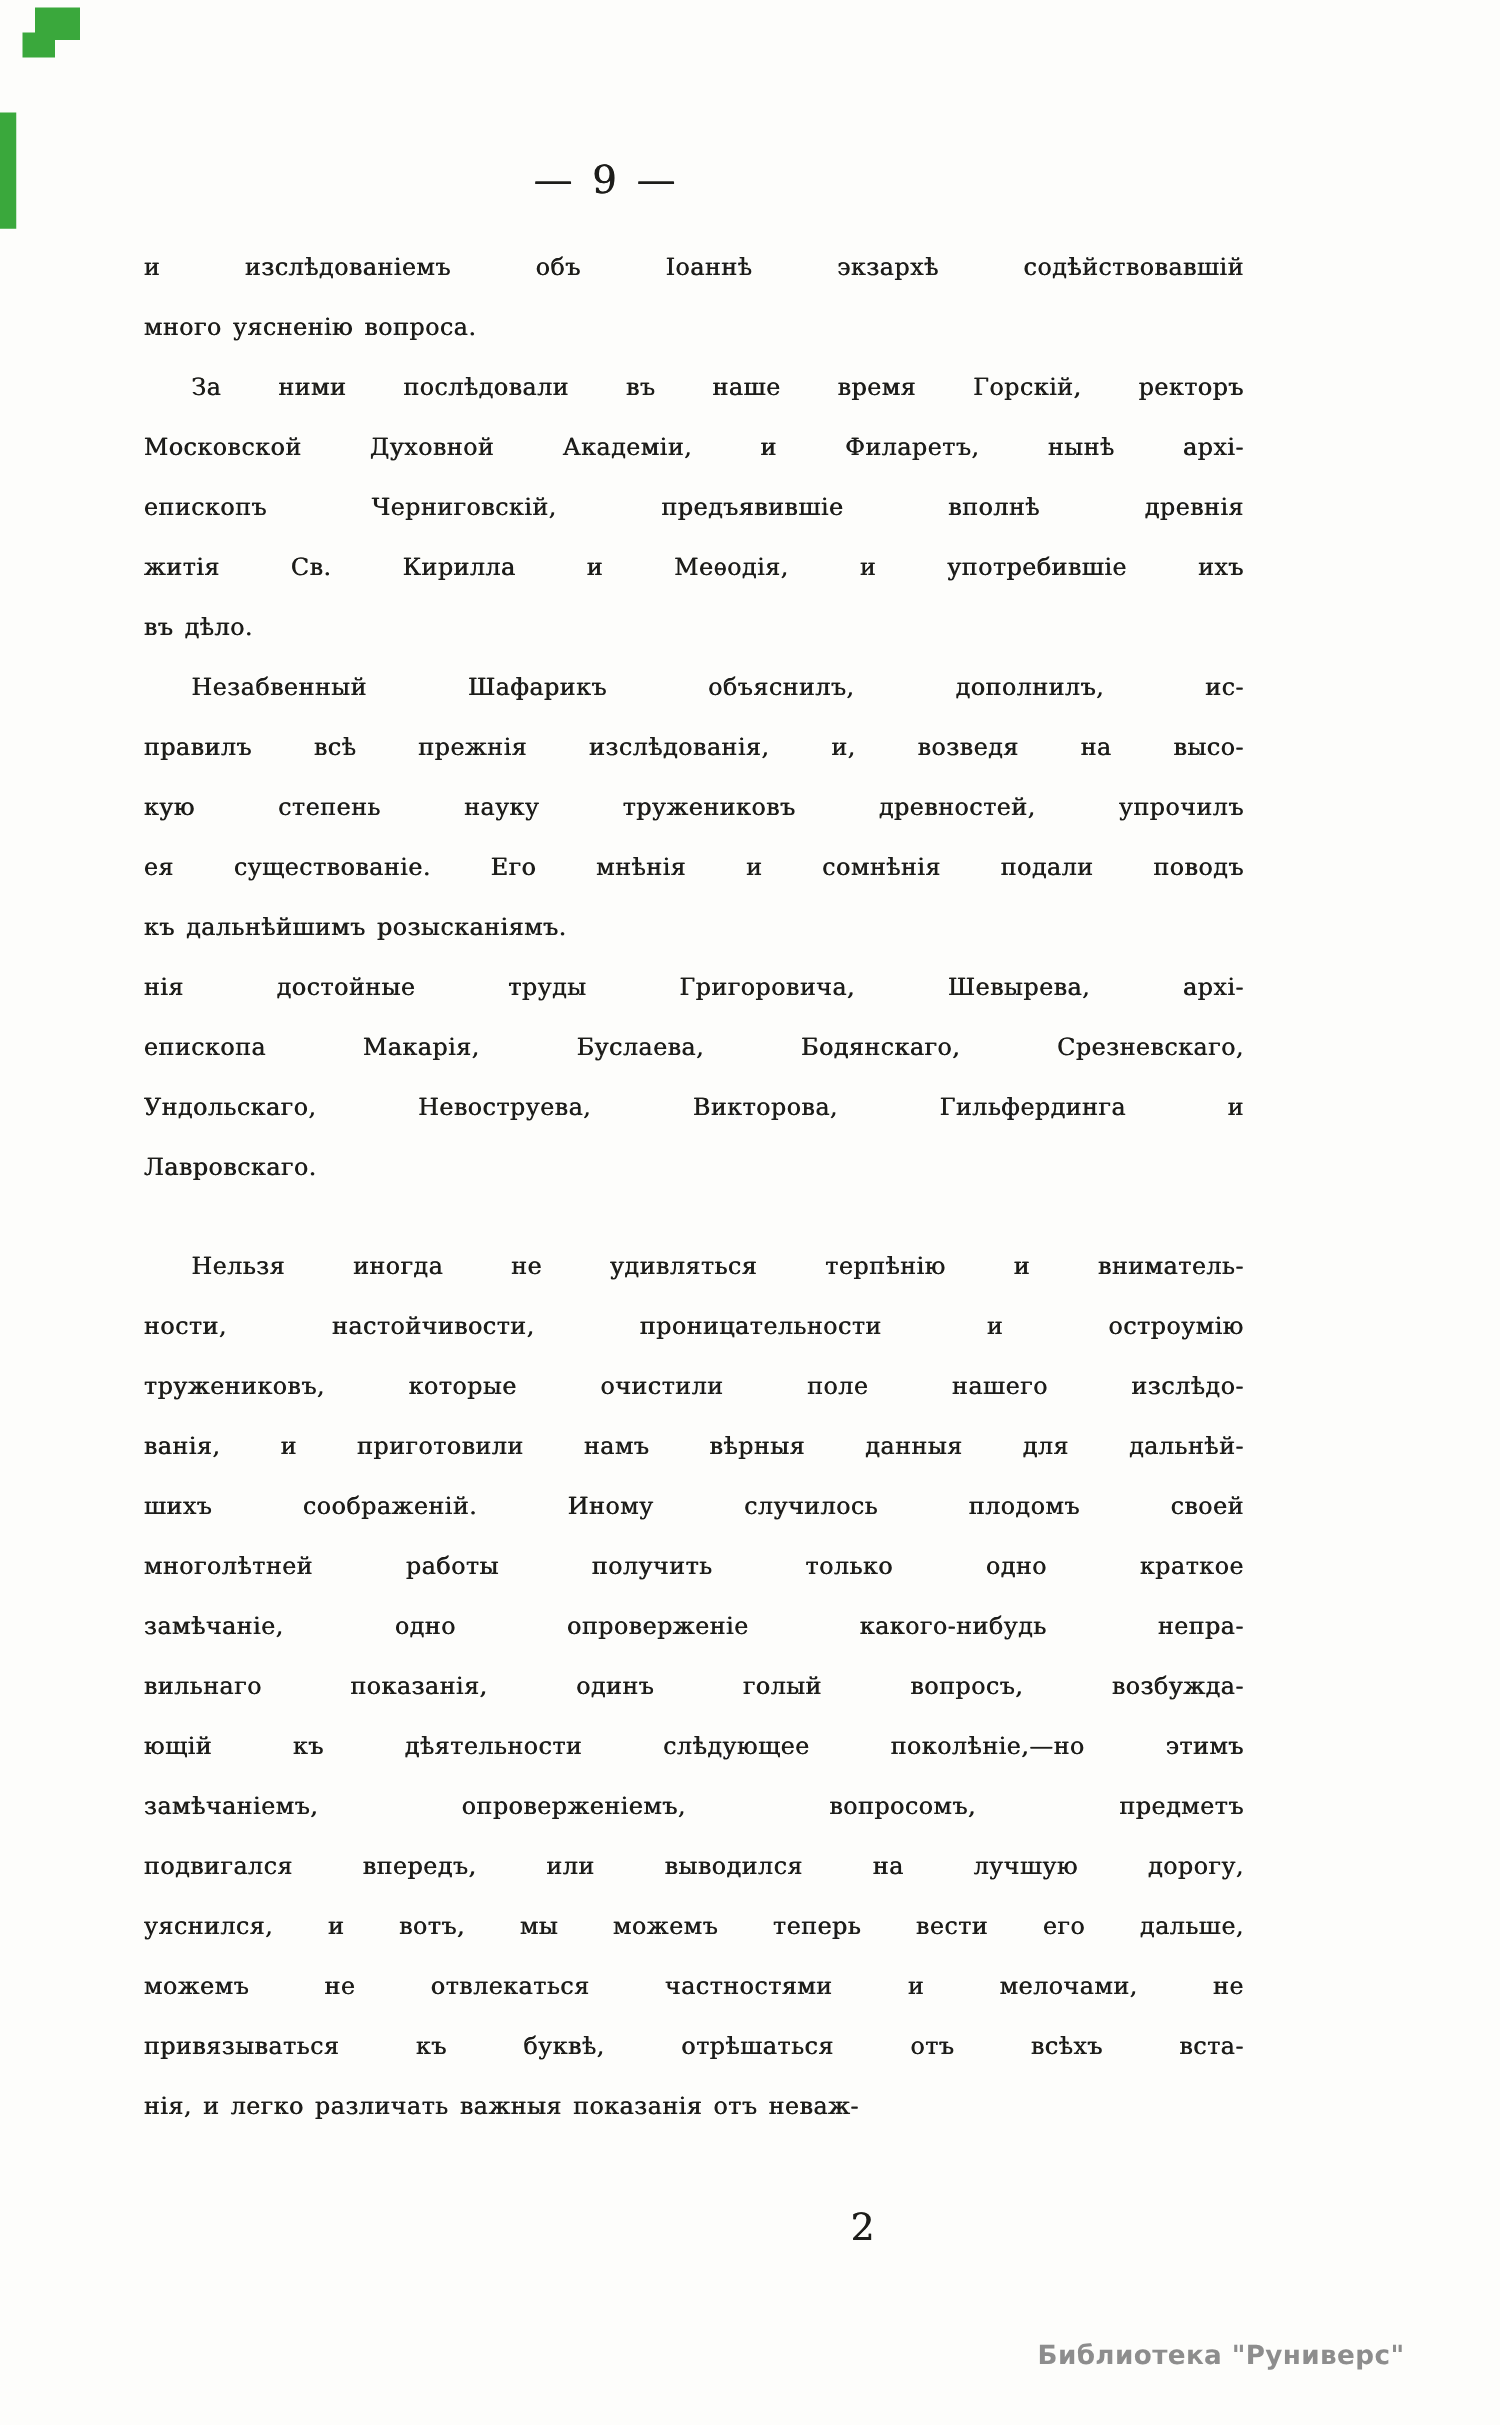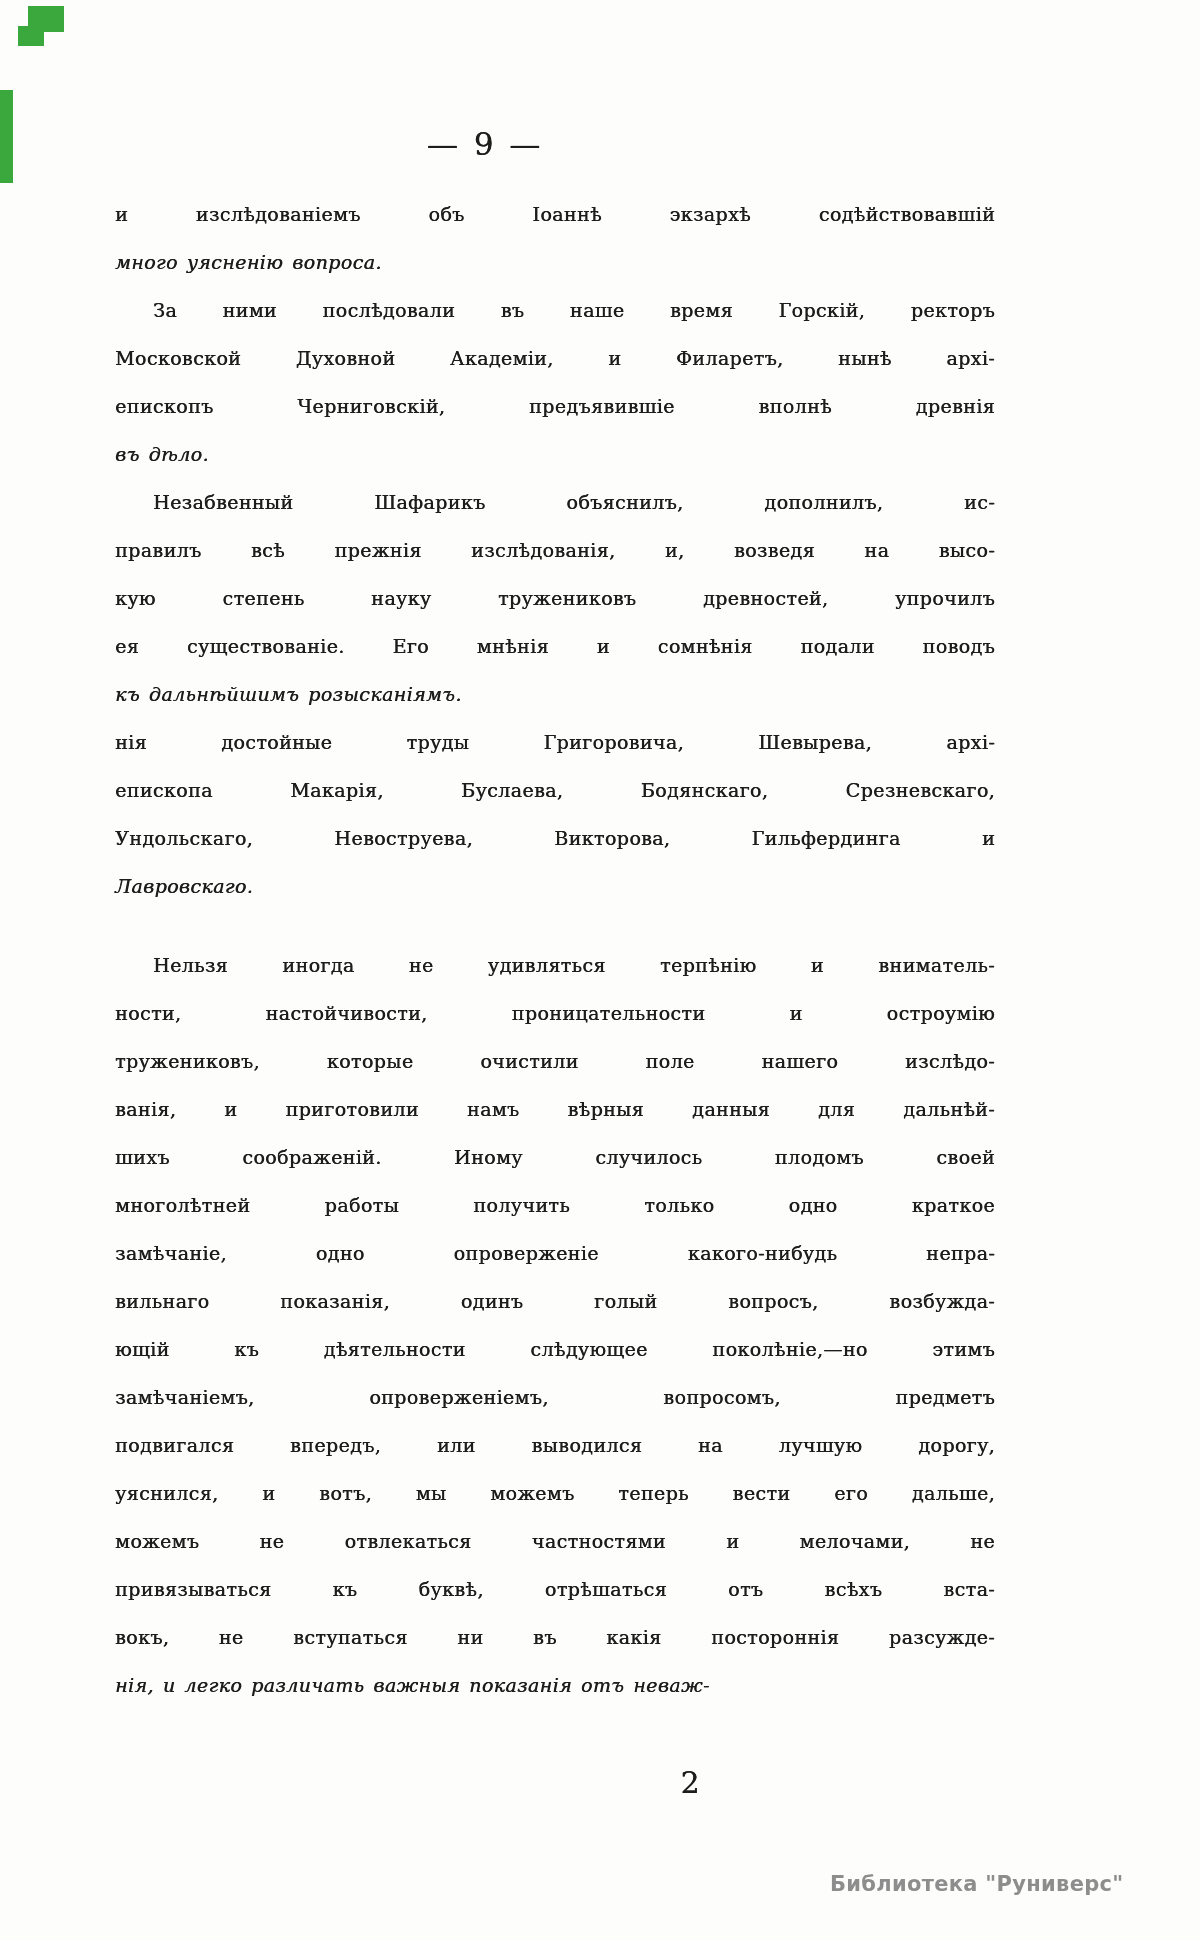--- a/index.html
+++ b/index.html
@@ -37,21 +37,21 @@
     font-size: 19px;
     line-height: 48px;
     height: 48px;
     letter-spacing: 0.4px;
     word-spacing: 2.5px;
     text-align: justify;
     text-align-last: justify;
     text-shadow: 0.45px 0 currentColor;
     white-space: nowrap; 
   }
-  .line.last { text-align-last: left; white-space: normal; font-style: italic; }
+  .line.last { text-align-last: left; white-space: normal; }
   .line.indent { text-indent: 38px; }
   .line.gap { margin-top: 31px; }
 
   .signature-mark {
     position: absolute;
     left: 660px; top: 1765px; width: 60px;
     text-align: center;
     font-size: 30px;
     text-shadow: 0.4px 0 currentColor;
   }
@@ -77,20 +77,21 @@
   <div class="scan-mark c" style="background: rgb(58, 168, 60);"></div>
 
   <div class="page-number">— 9 —</div>
 
   <div class="text-block">
       <div class="line">и изслѣдованіемъ объ Іоаннѣ экзархѣ содѣйствовавшій</div>
       <div class="line last">много уясненію вопроса.</div>
       <div class="line indent">За ними послѣдовали въ наше время Горскій, ректоръ</div>
       <div class="line">Московской Духовной Академіи, и Филаретъ, нынѣ архі-</div>
       <div class="line">епископъ Черниговскій, предъявившіе вполнѣ древнія</div>
+      <div class="line">житія Св. Кирилла и Меѳодія, и употребившіе ихъ</div>
       <div class="line last">въ дѣло.</div>
       <div class="line indent">Незабвенный Шафарикъ объяснилъ, дополнилъ, ис-</div>
       <div class="line">правилъ всѣ прежнія изслѣдованія, и, возведя на высо-</div>
       <div class="line">кую степень науку тружениковъ древностей, упрочилъ</div>
       <div class="line">ея существованіе. Его мнѣнія и сомнѣнія подали поводъ</div>
       <div class="line last">къ дальнѣйшимъ розысканіямъ.</div>
       <div class="line">нія достойные труды Григоровича, Шевырева, архі-</div>
       <div class="line">епископа Макарія, Буслаева, Бодянскаго, Срезневскаго,</div>
       <div class="line">Ундольскаго, Невоструева, Викторова, Гильфердинга и</div>
       <div class="line last">Лавровскаго.</div>
@@ -101,21 +102,20 @@
       <div class="line">шихъ соображеній. Иному случилось плодомъ своей</div>
       <div class="line">многолѣтней работы получить только одно краткое</div>
       <div class="line">замѣчаніе, одно опроверженіе какого-нибудь непра-</div>
       <div class="line">вильнаго показанія, одинъ голый вопросъ, возбужда-</div>
       <div class="line">ющій къ дѣятельности слѣдующее поколѣніе,—но этимъ</div>
       <div class="line">замѣчаніемъ, опроверженіемъ, вопросомъ, предметъ</div>
       <div class="line">подвигался впередъ, или выводился на лучшую дорогу,</div>
       <div class="line">уяснился, и вотъ, мы можемъ теперь вести его дальше,</div>
       <div class="line">можемъ не отвлекаться частностями и мелочами, не</div>
       <div class="line">привязываться къ буквѣ, отрѣшаться отъ всѣхъ вста-</div>
-      <div class="line">вокъ, не вступаться ни въ какія постороннія разсужде-</div>
       <div class="line last">нія, и легко различать важныя показанія отъ неваж-</div>
     </div>
 
   <div class="signature-mark">2</div>
 
   <div class="watermark" style="color: rgb(141, 141, 141);">Библиотека "Руниверс"</div>
 
 </div>
 
 </body></html>

